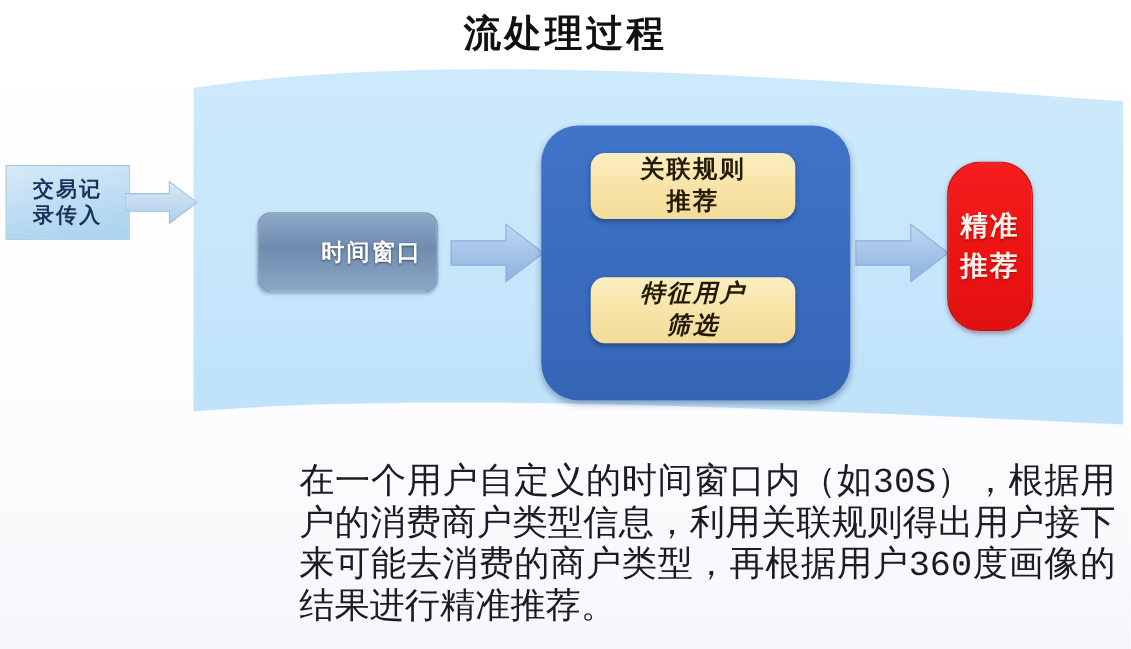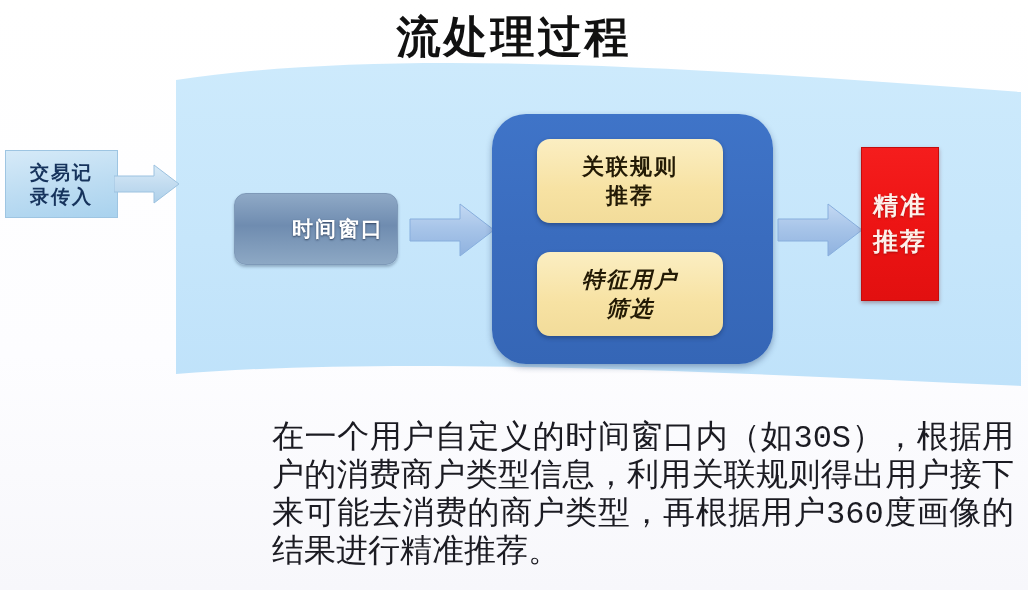--- a/index.html
+++ b/index.html
@@ -24,21 +24,21 @@
 
   
   .title {
     position: absolute;
     left: 0;
     top: 8px;
     width: 1028px;
     text-align: center;
     font-family: "DejaVu Serif", "Liberation Serif", serif;
     font-weight: bold;
-    font-size: 44px;
+    font-size: 34px;
     letter-spacing: 3px;
     color: #111111;
     white-space: nowrap;
   }
 
   
   .ribbon {
     position: absolute;
     left: 0;
     top: 0;
@@ -50,20 +50,21 @@
   
   .node {
     position: absolute;
     box-sizing: border-box;
     display: flex;
     flex-direction: column;
     align-items: center;
     justify-content: center;
     text-align: center;
     line-height: 1.18;
+    border-radius: 30px;
   }
 
   
   .input-block {
     position: absolute;
     left: 2px;
     top: 142px;
     width: 178px;
     height: 84px;
   }
@@ -127,21 +128,21 @@
     top: 114px;
     width: 281px;
     height: 250px;
     border-radius: 34px;
     background: linear-gradient(180deg, #3f74c8 0%, #3a6cbe 50%, #3566b6 100%);
     box-shadow: 0 3px 6px rgba(30, 55, 100, 0.4);
   }
 
   .rule-box {
     width: 186px;
-    height: 84px;
+    height: 60px;
     border-radius: 13px;
     background: linear-gradient(180deg, #fbeec2 0%, #f7e2a3 60%, #f2dc9a 100%);
     box-shadow: 0 2px 4px rgba(20, 40, 80, 0.45);
     text-align: right;
   }
   .rule-box span {
     display: block;
     font-family: "DejaVu Serif", "Liberation Serif", serif;
     font-size: 22px;
     font-weight: bold;

